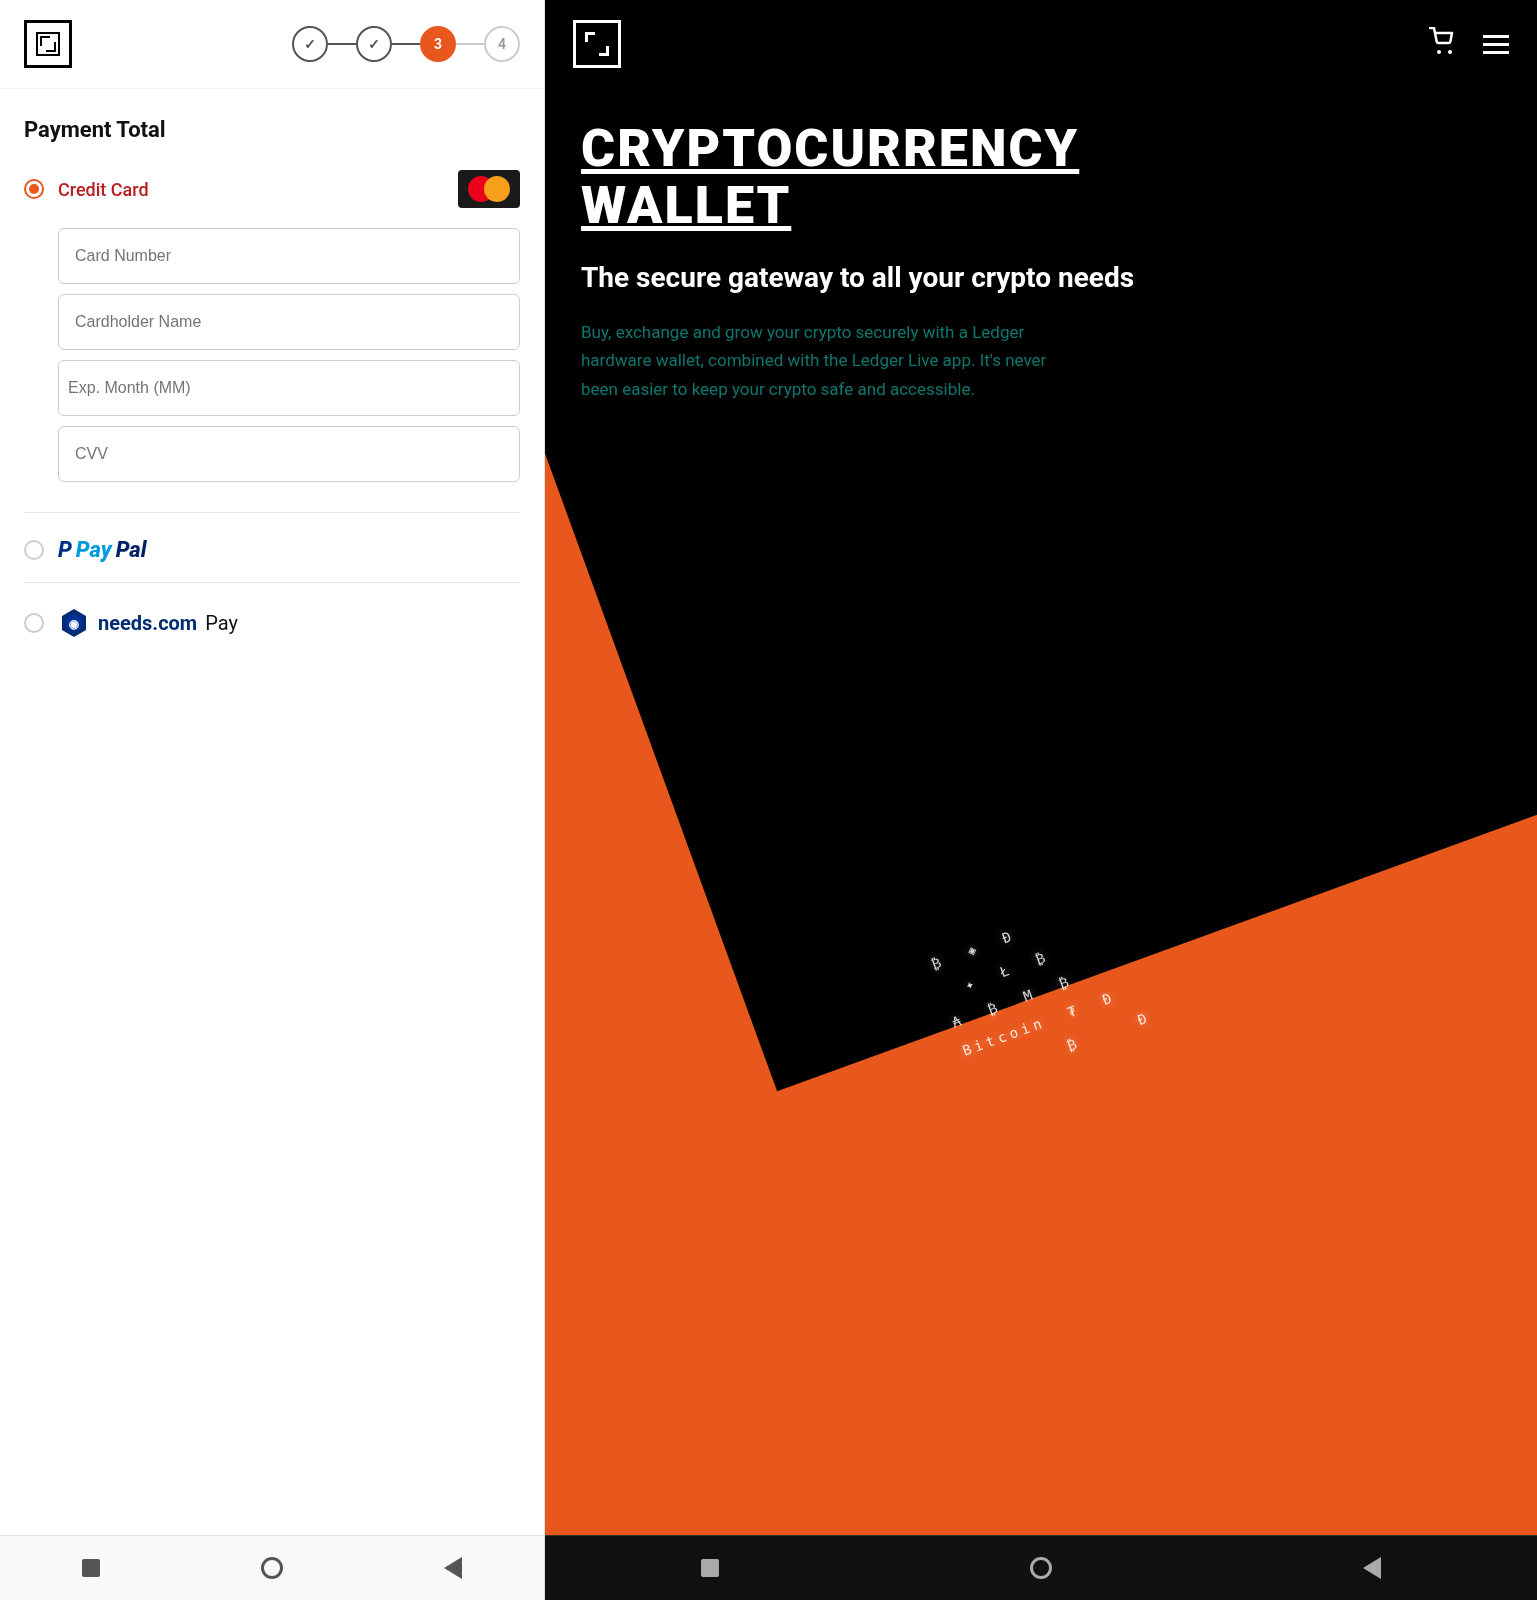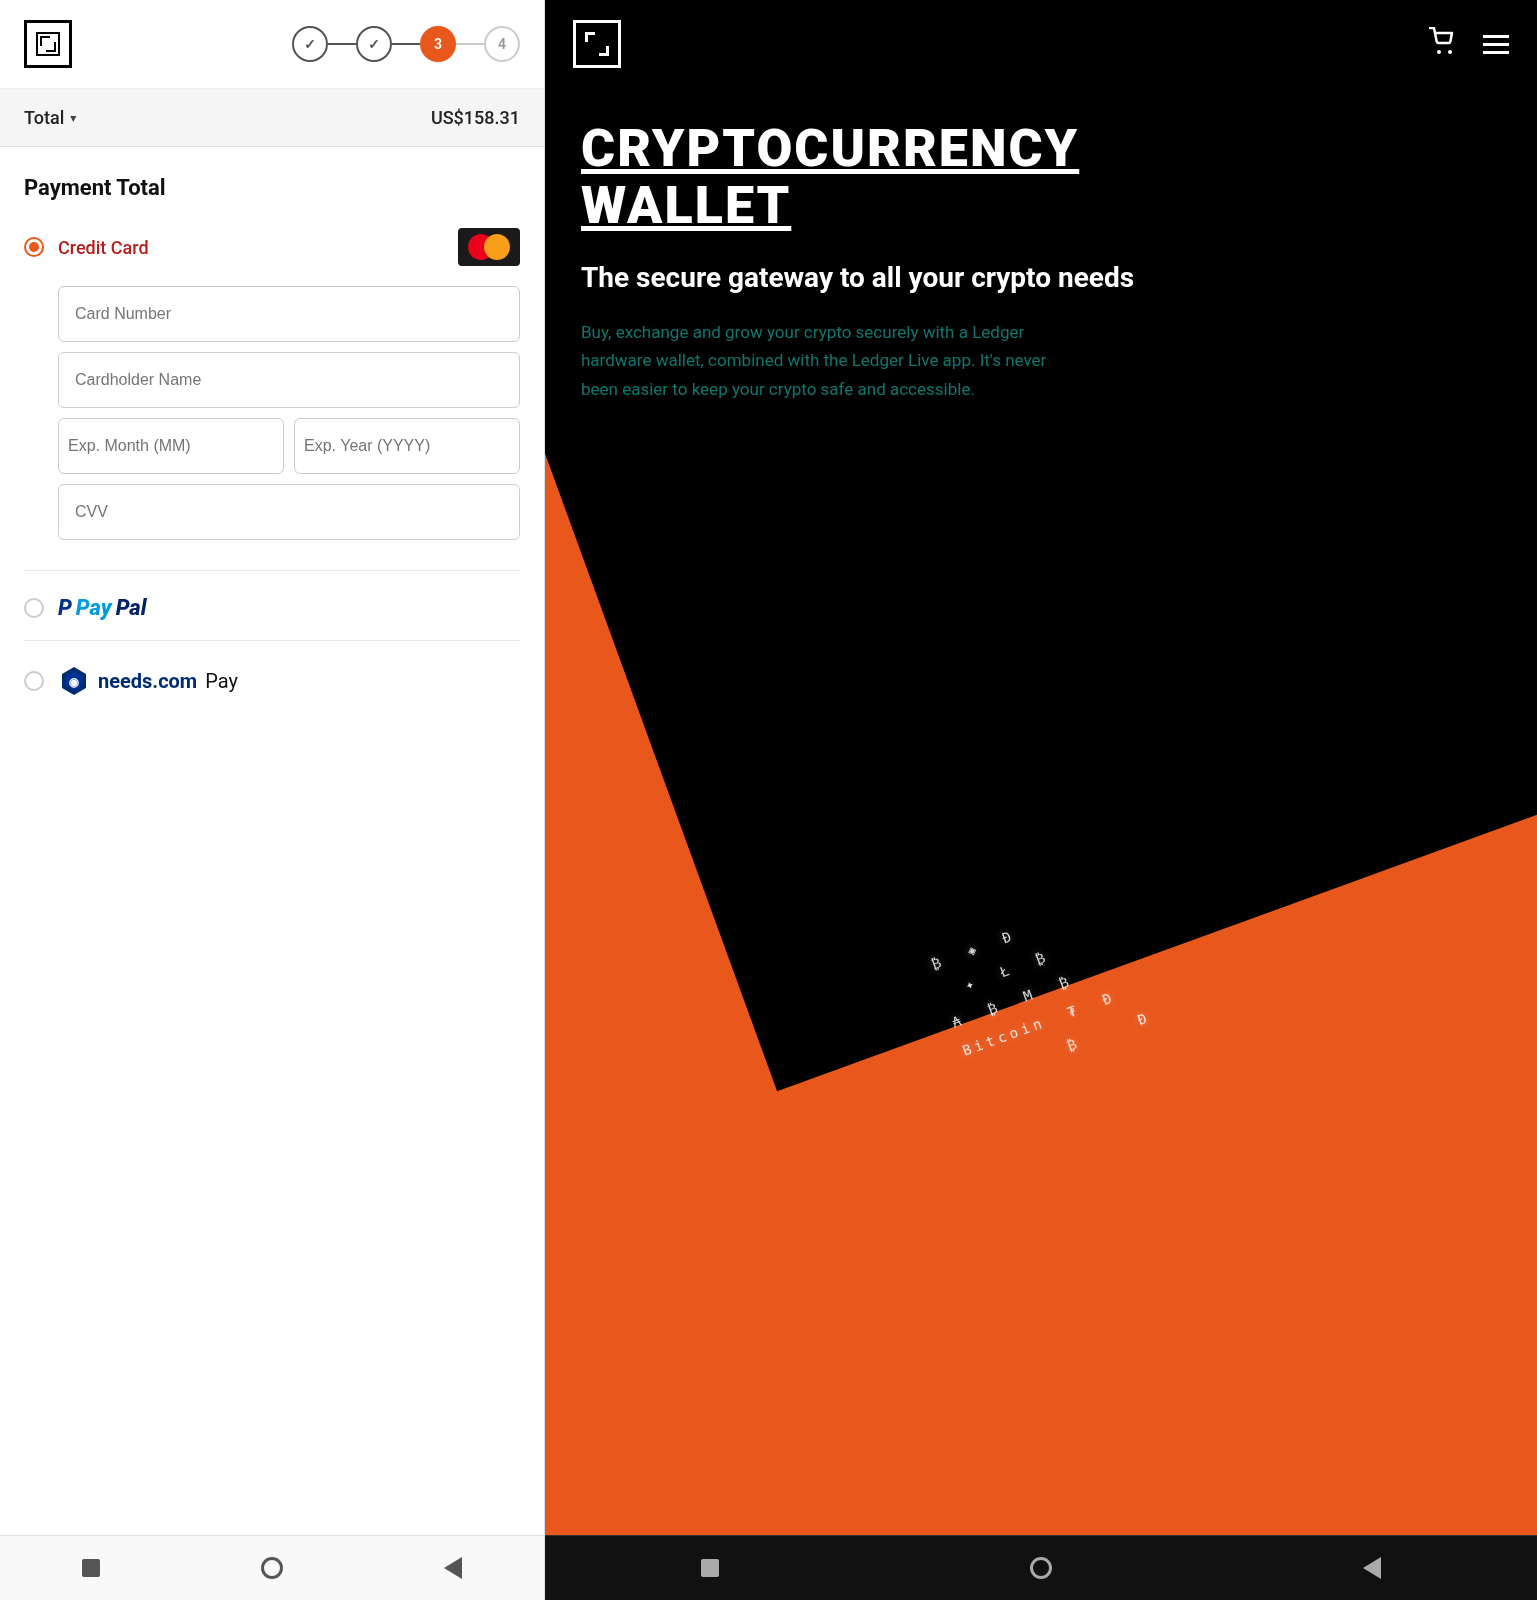--- a/index.html
+++ b/index.html
@@ -538,46 +538,38 @@
       <div class="step active">
         <span>3</span>
       </div>
       <div class="step-line"></div>
       <div class="step">
         <span>4</span>
       </div>
     </div>
   </div>
 
-  <div class="total-bar">
-    <div class="total-label">
-      <span>Total</span>
-      <span class="chevron-down">▾</span>
-    </div>
-    <div class="total-amount">US$158.31</div>
-  </div>
 
   <div class="payment-section">
     <div class="section-title">Payment Total</div>
 
     <div class="payment-option">
       <div class="radio-btn selected"></div>
       <span class="option-label">Credit Card</span>
       <div class="mastercard-container">
         <div class="mc-circle mc-red"></div>
         <div class="mc-circle mc-orange"></div>
       </div>
     </div>
 
     <div class="card-form">
       <input class="form-input" type="text" placeholder="Card Number" style="">
       <input class="form-input" type="text" placeholder="Cardholder Name" style="">
       <div class="form-row">
         <input class="form-input" type="text" placeholder="Exp. Month (MM)" style="">
-        <input class="form-input" type="text" placeholder="Exp. Year (YYYY)" style="">
       </div>
       <input class="form-input" type="text" placeholder="CVV" style="">
     </div>
 
     <div class="option-divider"></div>
 
     <div class="payment-option">
       <div class="radio-btn"></div>
       <div class="paypal-logo">
         <span class="paypal-p">P</span>

